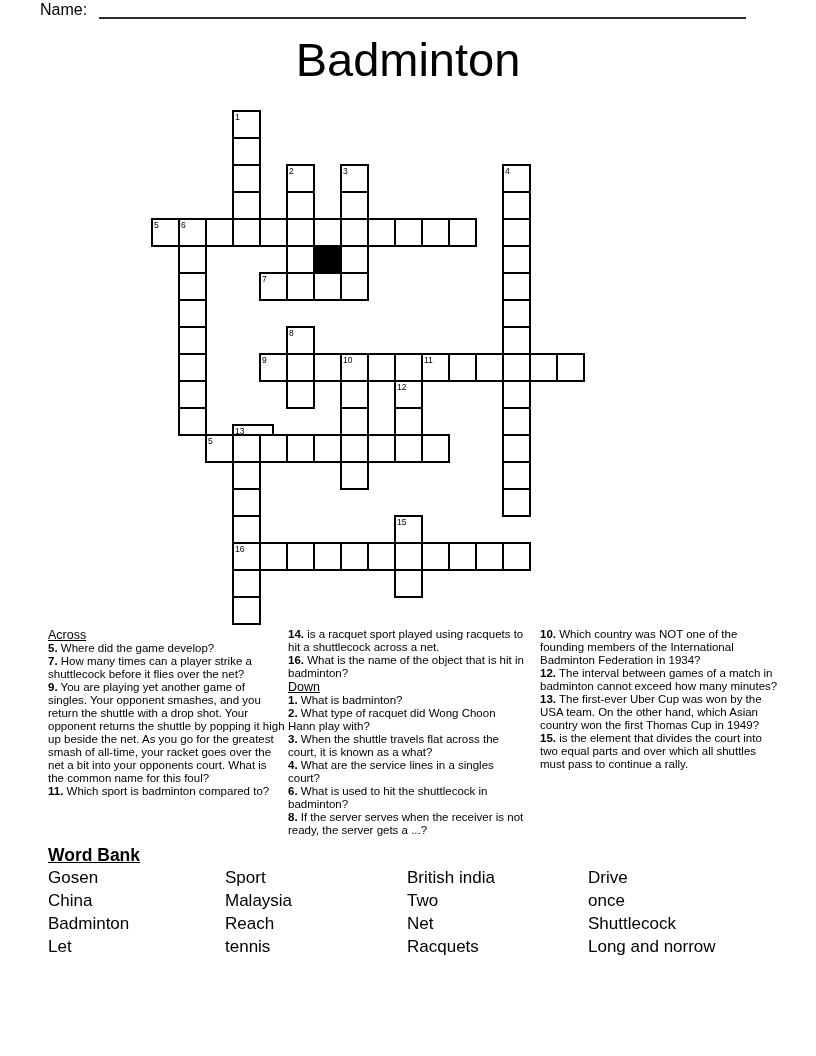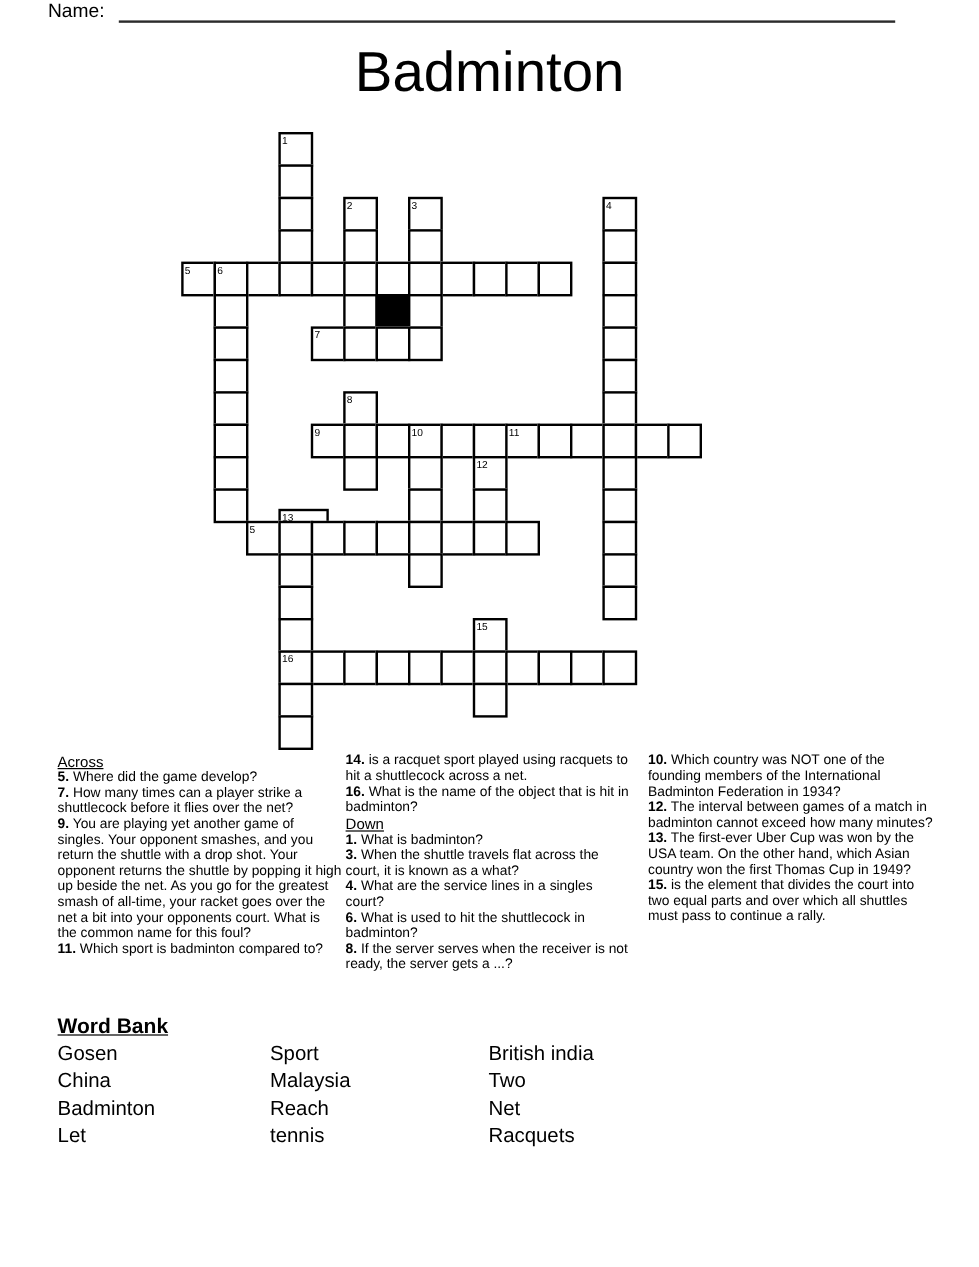--- a/index.html
+++ b/index.html
@@ -248,20 +248,21 @@
       <div class="clue"><b>5.</b> Where did the game develop?</div>
       <div class="clue"><b>7.</b> How many times can a player strike a shuttlecock before it flies over the net?</div>
       <div class="clue"><b>9.</b> You are playing yet another game of singles. Your opponent smashes, and you return the shuttle with a drop shot. Your opponent returns the shuttle by popping it high up beside the net. As you go for the greatest smash of all-time, your racket goes over the net a bit into your opponents court. What is the common name for this foul?</div>
       <div class="clue"><b>11.</b> Which sport is badminton compared to?</div>
     </div>
   <div class="clue-col c1">
       <div class="clue"><b>14.</b> is a racquet sport played using racquets to hit a shuttlecock across a net.</div>
       <div class="clue"><b>16.</b> What is the name of the object that is hit in badminton?</div>
       <div class="clue-header">Down</div>
       <div class="clue"><b>1.</b> What is badminton?</div>
+      <div class="clue"><b>2.</b> What type of racquet did Wong Choon Hann play with?</div>
       <div class="clue"><b>3.</b> When the shuttle travels flat across the court, it is known as a what?</div>
       <div class="clue"><b>4.</b> What are the service lines in a singles court?</div>
       <div class="clue"><b>6.</b> What is used to hit the shuttlecock in badminton?</div>
       <div class="clue"><b>8.</b> If the server serves when the receiver is not ready, the server gets a ...?</div>
     </div>
   <div class="clue-col c2">
       <div class="clue"><b>10.</b> Which country was NOT one of the founding members of the International Badminton Federation in 1934?</div>
       <div class="clue"><b>12.</b> The interval between games of a match in badminton cannot exceed how many minutes?</div>
       <div class="clue"><b>13.</b> The first-ever Uber Cup was won by the USA team. On the other hand, which Asian country won the first Thomas Cup in 1949?</div>
       <div class="clue"><b>15.</b> is the element that divides the court into two equal parts and over which all shuttles must pass to continue a rally.</div>
@@ -279,14 +280,20 @@
       <div class="wb-word">Malaysia</div>
       <div class="wb-word">Reach</div>
       <div class="wb-word">tennis</div>
     </div>
   <div class="wb-col w2">
       <div class="wb-word">British india</div>
       <div class="wb-word">Two</div>
       <div class="wb-word">Net</div>
       <div class="wb-word">Racquets</div>
     </div>
+  <div class="wb-col w3">
+      <div class="wb-word">Drive</div>
+      <div class="wb-word">once</div>
+      <div class="wb-word">Shuttlecock</div>
+      <div class="wb-word">Long and norrow</div>
+    </div>
 
 </div>
 
 </body></html>

